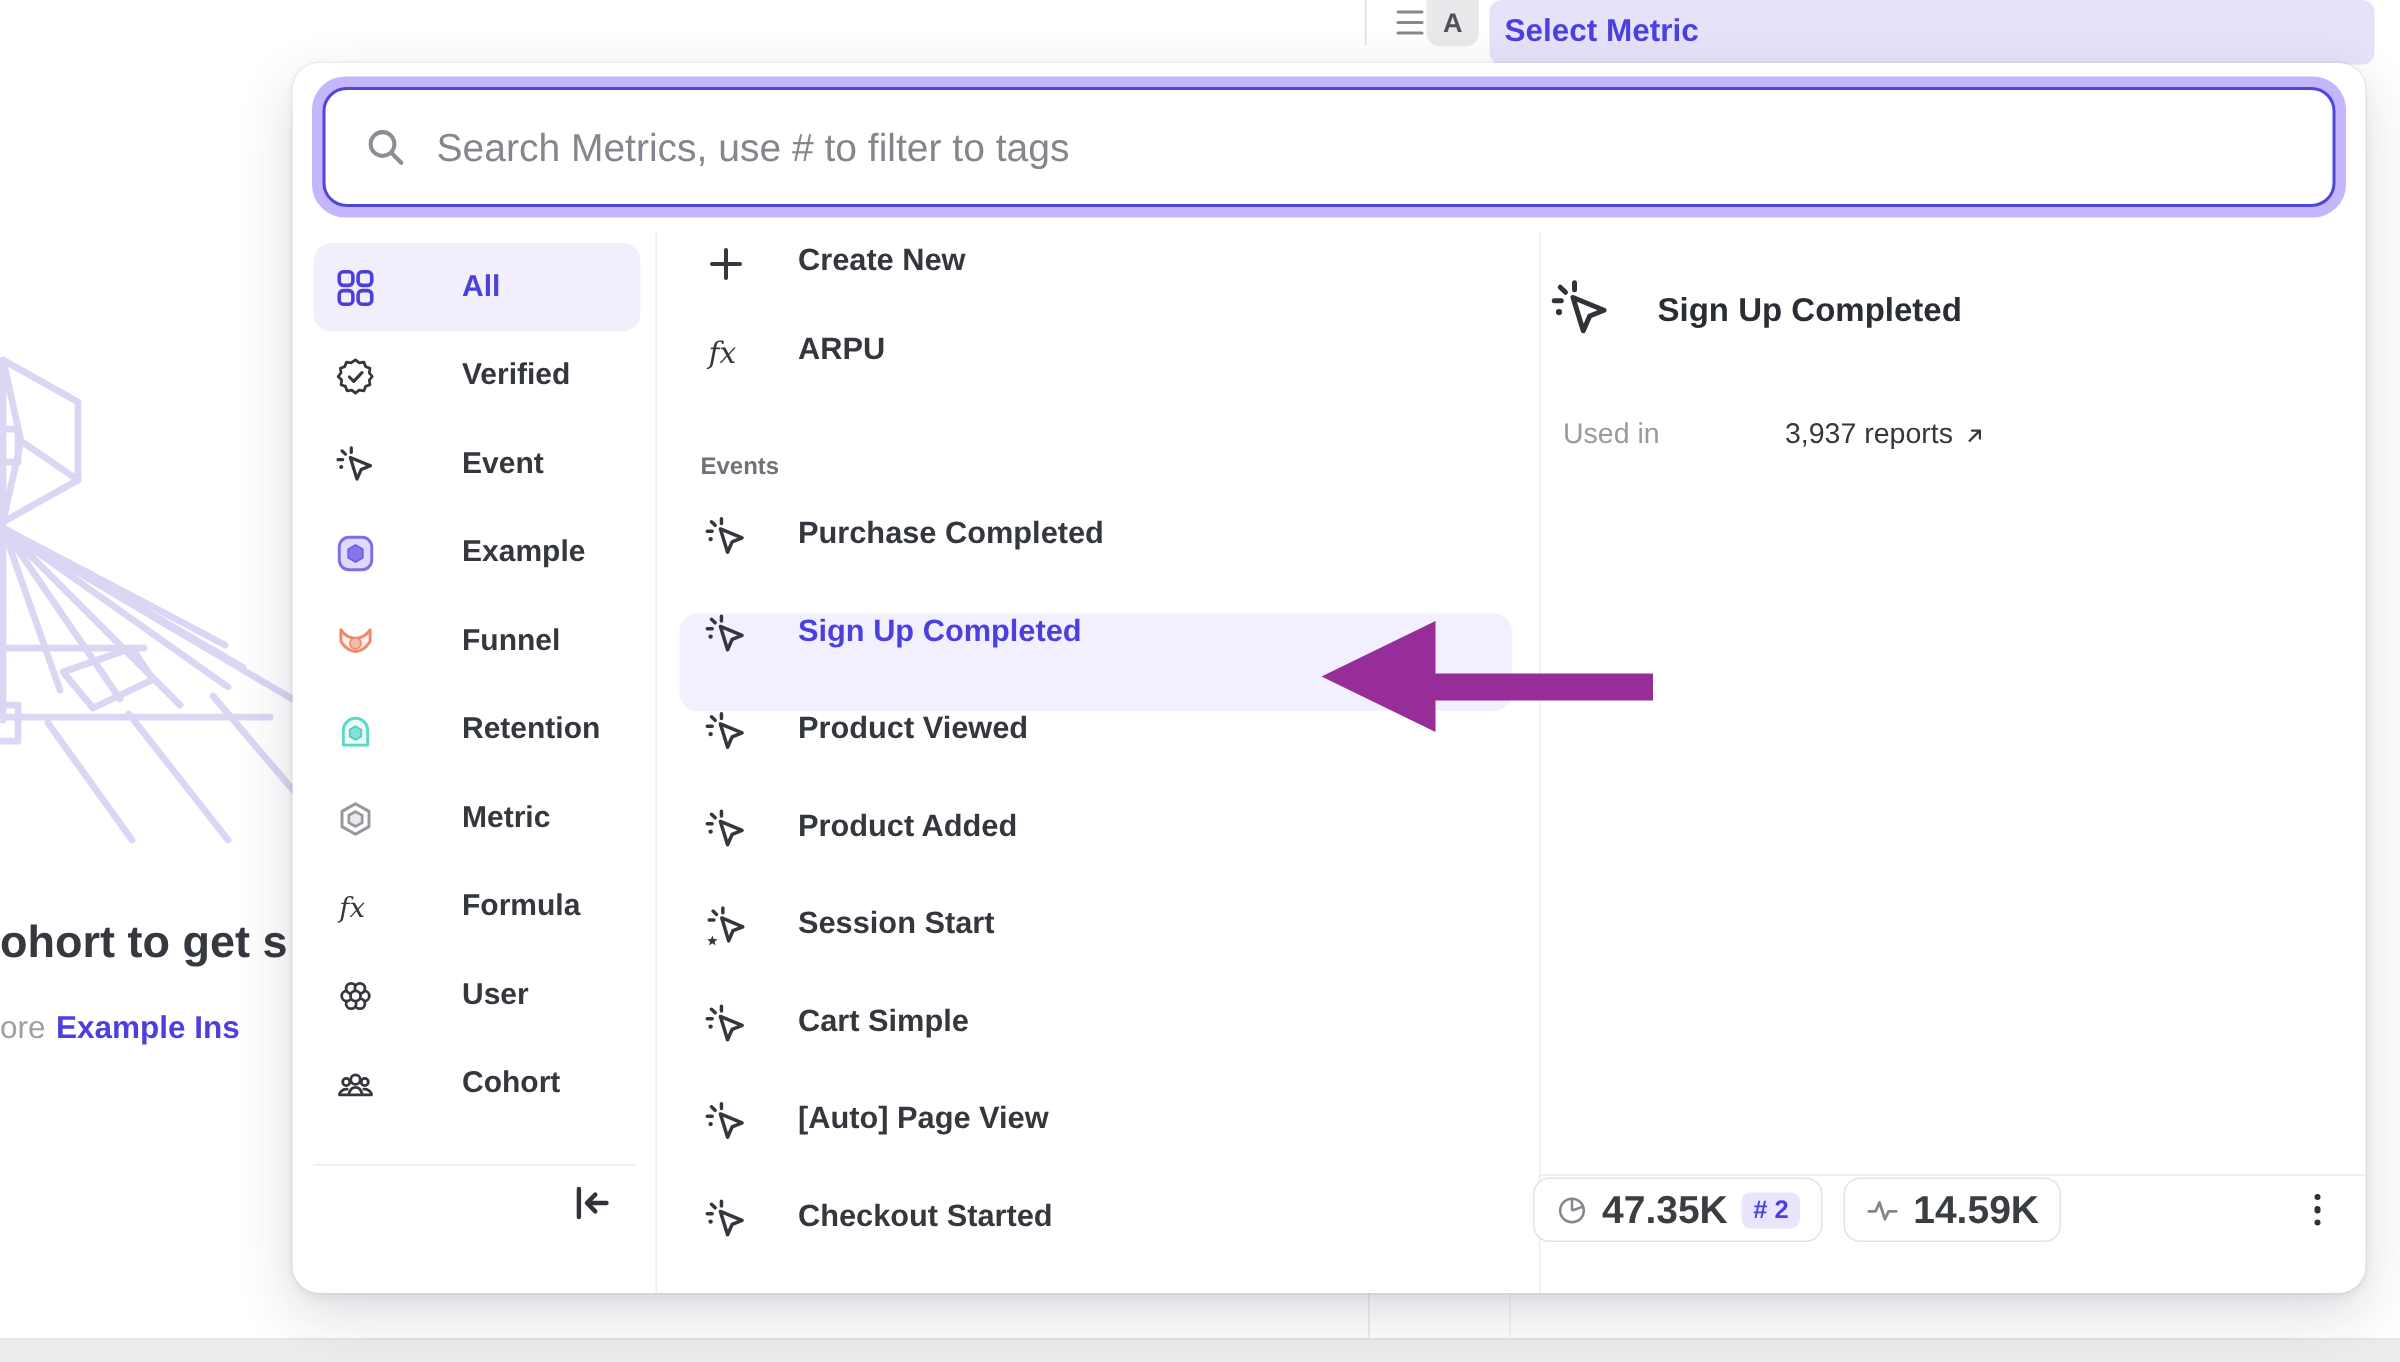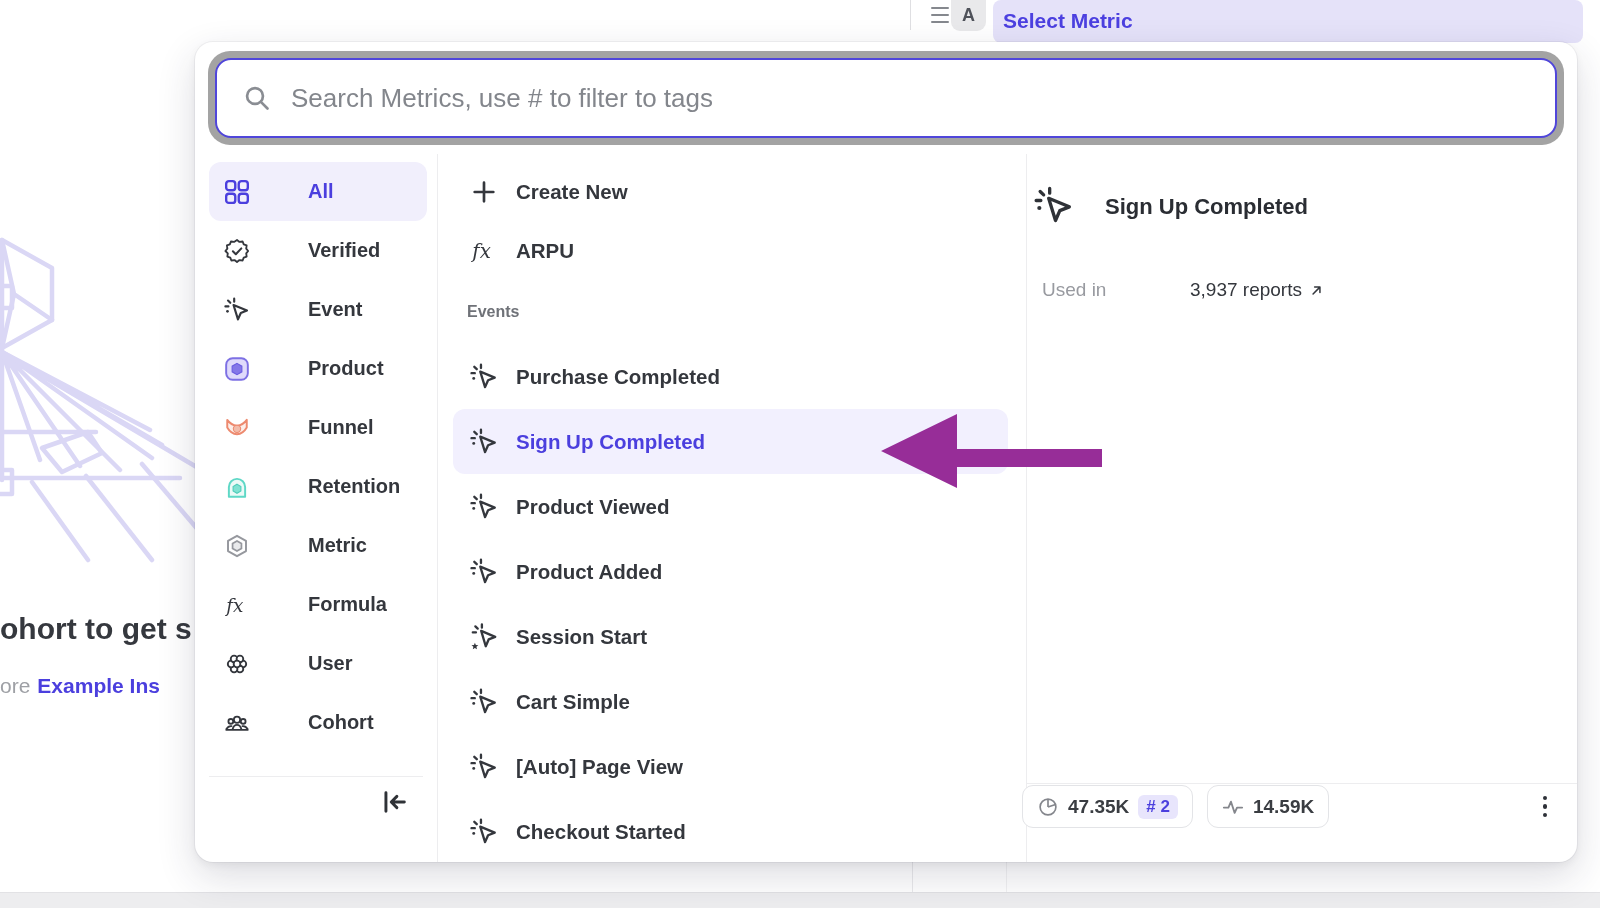--- a/index.html
+++ b/index.html
@@ -29,21 +29,21 @@
   .under-line-1{left:912px;top:862px;width:1px;height:31px;background:#e3e3e6;opacity:.8;}
   .under-line-2{left:1006px;top:862px;width:1px;height:31px;background:#ededef;opacity:.8;}
   .bottom-band{left:0;top:892px;width:1600px;height:16px;background:#ededef;border-top:1px solid #e2e2e5;}
 
   
   .dialog{
     left:195px;top:42px;width:1382px;height:820px;background:#ffffff;border-radius:18px;
     box-shadow:0 0 0 1px rgba(30,30,60,.05),0 14px 38px rgba(35,35,70,.16),0 3px 8px rgba(0,0,0,.05);
     overflow:hidden;
   }
-  .search-halo{left:13px;top:9px;width:1356px;height:94px;background:#a3a3a3;border-radius:22px;}
+  .search-halo{left:13px;top:9px;width:1356px;height:94px;background:#c4b5fd;border-radius:22px;}
   .search-box{position:absolute;left:7px;top:7px;right:7px;bottom:7px;background:#fff;border:2px solid #5046da;border-radius:16px;display:flex;align-items:center;}
   .search-box .sicon{margin:0 18px 0 26px;width:28px;height:28px;color:#8a8d93;flex:0 0 auto;}
   .search-input{flex:1;border:none;outline:none;font-size:26px;color:#34373d;font-family:inherit;background:transparent;}
   .search-input::placeholder{color:#83868c;}
 
   .vdiv{top:112px;bottom:0;width:1px;background:#ededef;}
   .vdiv.d1{left:242px;}
   .vdiv.d2{left:831px;}
 
   
@@ -51,41 +51,41 @@
   .side-item{height:59px;display:flex;align-items:center;gap:15px;padding-left:15px;border-radius:12px;cursor:pointer;}
   .side-item .icn{width:26px;height:26px;color:#34373d;flex:0 0 auto;}
   .side-item .lbl{font-size:20px;font-weight:600;color:#34373d;margin-left:43px;}
   .side-item.selected{background:#f1effc;}
   .side-item.selected .lbl,.side-item.selected .icn{color:#4b3fde;}
   .side-div{left:14px;top:734px;width:214px;height:1px;background:#ededef;}
   .collapse-btn{left:184px;top:744px;width:32px;height:32px;color:#2f3237;cursor:pointer;}
 
   
   .mid-list{left:258px;top:120px;width:555px;}
-  .mrow{display:flex;align-items:center;gap:18px;padding-left:17px;border-radius:12px;cursor:pointer;}
+  .mrow{display:flex;align-items:flex-start;gap:34px;padding-left:17px;border-radius:12px;cursor:pointer;}
   .mrow .icn{width:28px;height:28px;color:#34373d;flex:0 0 auto;}
   .mrow .lbl{font-size:20.5px;font-weight:600;color:#34373d;white-space:nowrap;}
   .mrow.h59{height:59px;}
   .mrow.h65{height:65px;}
   .sec-label{height:64px;display:flex;align-items:center;padding-left:14px;font-size:16px;font-weight:600;color:#6f7278;}
   .mrow.selected{background:#f2f0fe;}
   .mrow.selected .lbl{color:#4b3fde;}
 
   
   .detail-icon{left:839px;top:144px;width:40px;height:40px;color:#2f3237;}
   .detail-title{left:910px;top:152px;font-size:22px;font-weight:700;color:#2a2d33;}
   .used-label{left:847px;top:237px;font-size:19px;color:#989aa0;}
   .used-value{left:995px;top:237px;font-size:19px;font-weight:500;color:#34373d;display:flex;align-items:center;gap:7px;cursor:pointer;}
   .used-value .icn{width:15px;height:15px;color:#34373d;}
   .hdiv-right{left:832px;top:741px;width:550px;height:1px;background:#ededef;}
   .stats-row{left:827px;top:744px;right:20px;height:41px;display:flex;align-items:center;}
   .stat-badge{display:inline-flex;align-items:center;gap:9px;height:41px;padding:0 14px;border:1.5px solid #e3e4e7;border-radius:11px;background:#fff;cursor:pointer;}
   .stat-badge + .stat-badge{margin-left:14px;text-align:right;}
   .stat-badge .icn{width:22px;height:22px;color:#84868c;}
-  .stat-badge .val{font-size:19px;font-weight:600;color:#3a3d42;}
+  .stat-badge .val{font-size:26px;font-weight:600;color:#3a3d42;}
   .rank-chip{background:#e8e5fc;color:#4b3fde;font-size:17px;font-weight:600;border-radius:6px;padding:2px 8px;}
   .kebab{margin-left:auto;width:24px;height:38px;display:flex;flex-direction:column;align-items:center;justify-content:center;gap:4px;cursor:pointer;}
   .kebab i{width:4.5px;height:4.5px;border-radius:50%;background:#2e3138;}
 
   
   .anno-arrow{left:870px;top:405px;width:240px;height:95px;z-index:50;pointer-events:none;}
 
   .icn svg,.collapse-btn svg,.sicon svg{width:100%;height:100%;display:block;}
 </style>
 </head>
@@ -174,21 +174,21 @@
         </span>
         <span class="lbl">Event</span>
       </div>
       <div class="side-item">
         <span class="icn">
           <svg viewBox="0 0 24 24">
             <rect x="2" y="2" width="20" height="20" rx="6" fill="#dfdafb" stroke="#7d70e4" stroke-width="1.8"></rect>
             <polygon points="12,6.8 16.5,9.4 16.5,14.6 12,17.2 7.5,14.6 7.5,9.4" fill="#8477e8" stroke="#6a5ce0" stroke-width="1"></polygon>
           </svg>
         </span>
-        <span class="lbl">Product</span>
+        <span class="lbl">Example</span>
       </div>
       <div class="side-item">
         <span class="icn">
           <svg viewBox="0 0 24 24">
             <path d="M3 4.5 C5.5 8 8.5 9.6 12 9.8 C15.5 9.6 18.5 8 21 4.5 L21 11.5 C18.5 15.8 15.5 17.6 12 17.8 C8.5 17.6 5.5 15.8 3 11.5 Z" fill="#fceee9" stroke="#ed8a6f" stroke-width="1.8" stroke-linejoin="round"></path>
             <circle cx="12" cy="12.8" r="3.4" fill="#f2bcab" stroke="#ed8a6f" stroke-width="1"></circle>
           </svg>
         </span>
         <span class="lbl">Funnel</span>
       </div>

